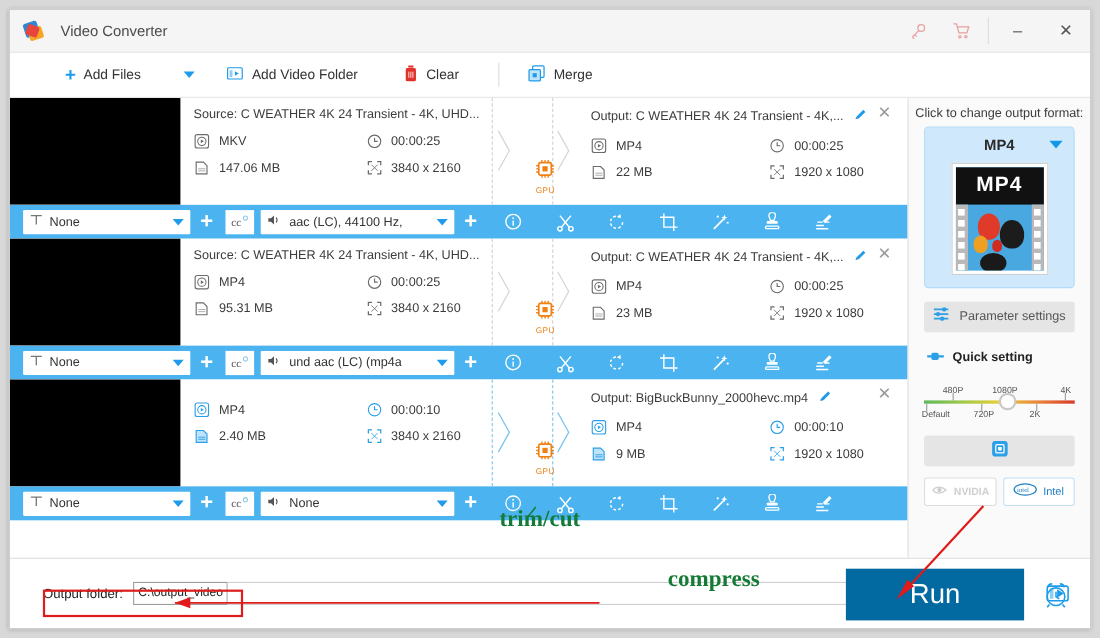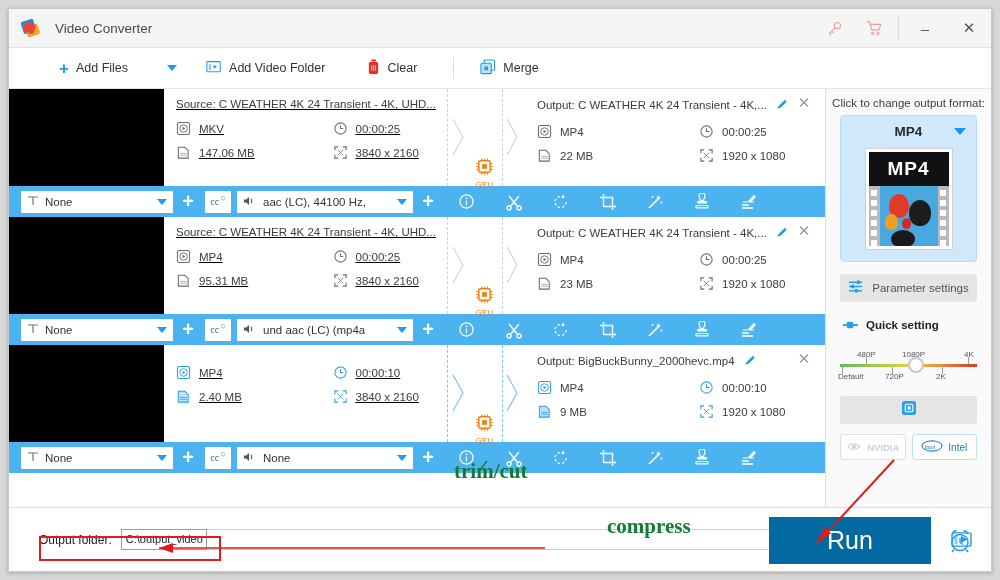--- a/index.html
+++ b/index.html
@@ -51,32 +51,32 @@
   }
   .side{
     position:absolute; right:0; top:80px; width:166px; bottom:64px;
     background:#fafafa; border-left:1px solid #e0e0e0;
   }
 
   
   .fitem{ position:relative; }
   .frow{ position:relative; height:97px; display:flex; background:#fff; }
   .thumb{ width:155px; height:97px; background:#000; flex:none; }
-  .srcbox{ width:283px; padding:9px 0 0 12px; position:relative;text-decoration:underline; }
+  .srcbox{ width:283px; padding:9px 0 0 12px; position:relative; }
   .outbox{ flex:1; padding:9px 0 0 15px; position:relative; }
   .ftitle{ font-size:11.5px; color:#3c3c3c; white-space:nowrap; overflow:hidden; }
   .meta{ margin-top:11px; display:flex;gap:42px; }
   .mcell{ display:flex; align-items:center; width:120px; }
   .mcell .mtxt{ font-size:11.5px; color:#3c3c3c; margin-left:8px; }
   .meta2{ margin-top:9px; }
   .ic{ width:15px; height:15px; flex:none; }
 
   .connector{ width:75px; flex:none; position:relative; }
   .chev{ position:absolute; top:28px; width:14px; height:40px; }
-  .gpu{ position:absolute; left:50%; transform:translateX(-50%); top:68px; text-align:center; width:40px; }
+  .gpu{ position:absolute; left:50%; transform:translateX(-50%); top:55px; text-align:right; width:40px; }
   .gputxt{ font-size:7.5px; color:#f08012; letter-spacing:.4px; margin-top:0px; }
 
   .editpen{ display:inline-block; margin-left:6px; vertical-align:-2px; cursor:pointer;}
   .closex{ position:absolute; right:14px; top:6px; width:16px; height:16px; color:#9a9a9a; font-size:15px; text-align:center; line-height:15px; cursor:pointer; }
 
   
   .bluebar{
     height:31px; background:#4bb4f0; display:flex; align-items:center; padding-left:12px;
   }
   .sel{

